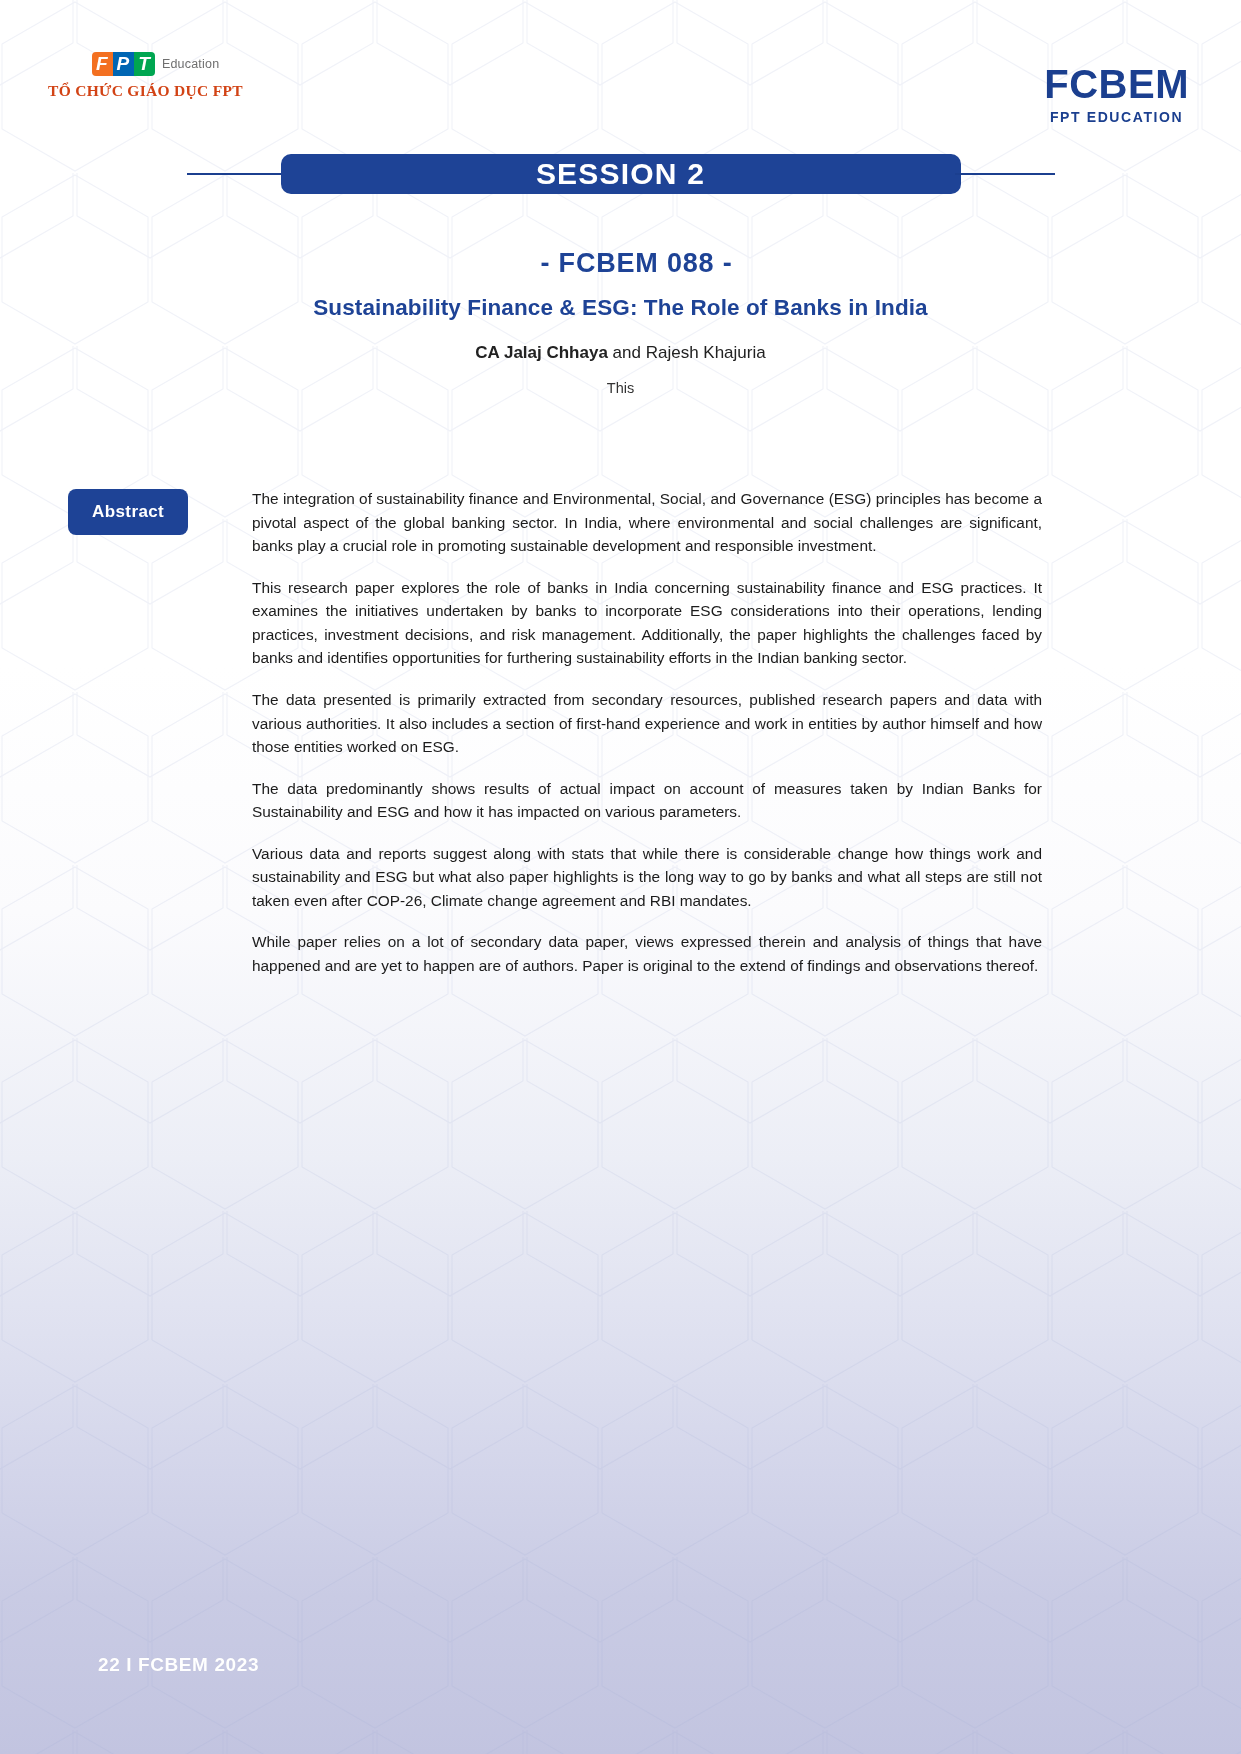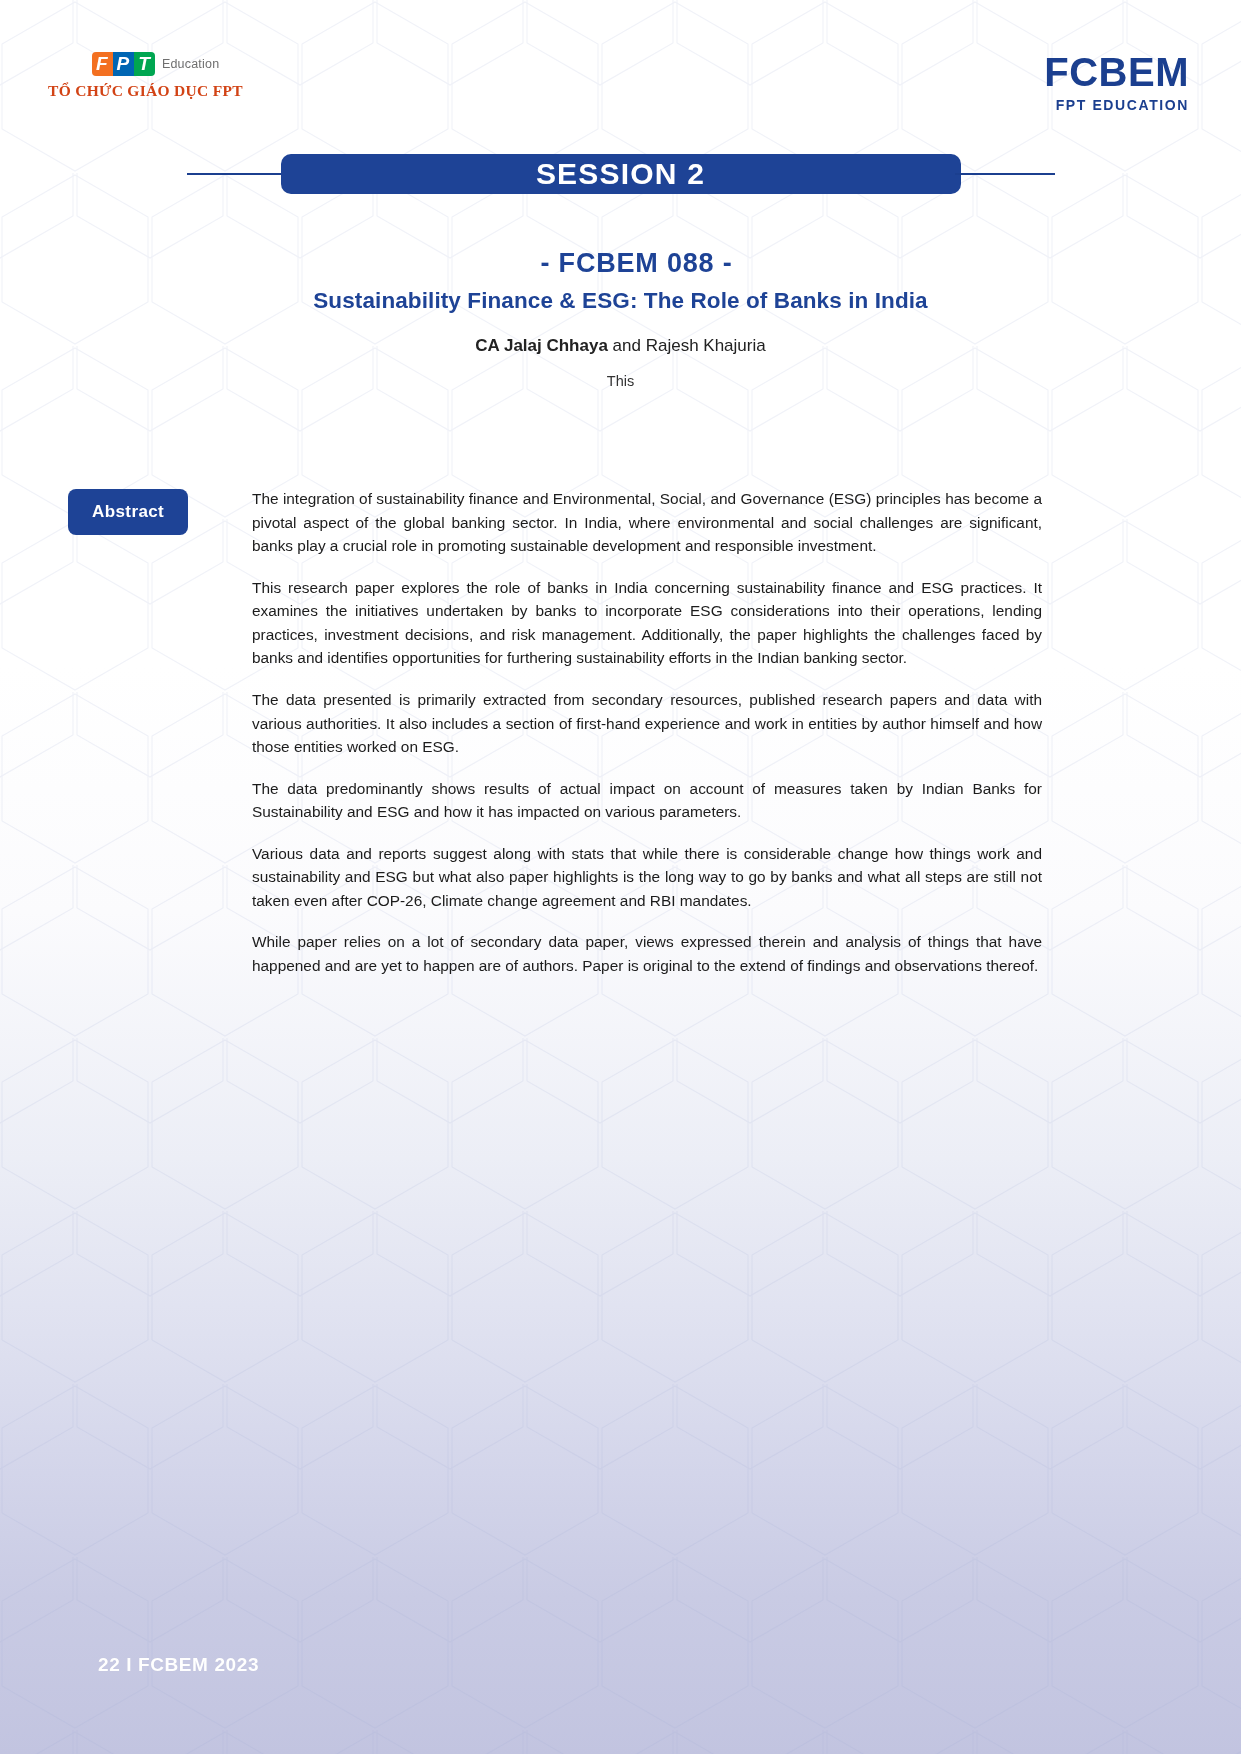--- a/index.html
+++ b/index.html
@@ -78,22 +78,22 @@
     color: #d24315;
     font-weight: bold;
     font-size: 15.5px;
     letter-spacing: 0.3px;
     margin-top: 6px;
     font-family: "Liberation Serif", serif;
   }
   .logo-right {
     position: absolute;
     right: 52px;
-    top: 52px;
-    text-align: right;
+    top: 64px;
+    text-align: center;
   }
   .fcbem-word {
     color: #1b3f8f;
     font-weight: bold;
     font-size: 40px;
     letter-spacing: 0.5px;
     line-height: 1;
     position: relative;
     display: inline-block;
   }
@@ -157,21 +157,21 @@
   .paper-time {
     color: #2a56ad;
     font-size: 17px;
     margin-top: 9px;
     letter-spacing: 0.3px;
   }
   .paper-title {
     color: #1e4396;
     font-size: 22.5px;
     font-weight: bold;
-    margin-top: 9px;
+    margin-top: 16px;
     letter-spacing: 0.1px;
   }
   .paper-authors {
     color: #222;
     font-size: 17px;
     margin-top: 22px;
   }
   .paper-authors .lead { font-weight: bold; }
   .paper-country {
     color: #333;

